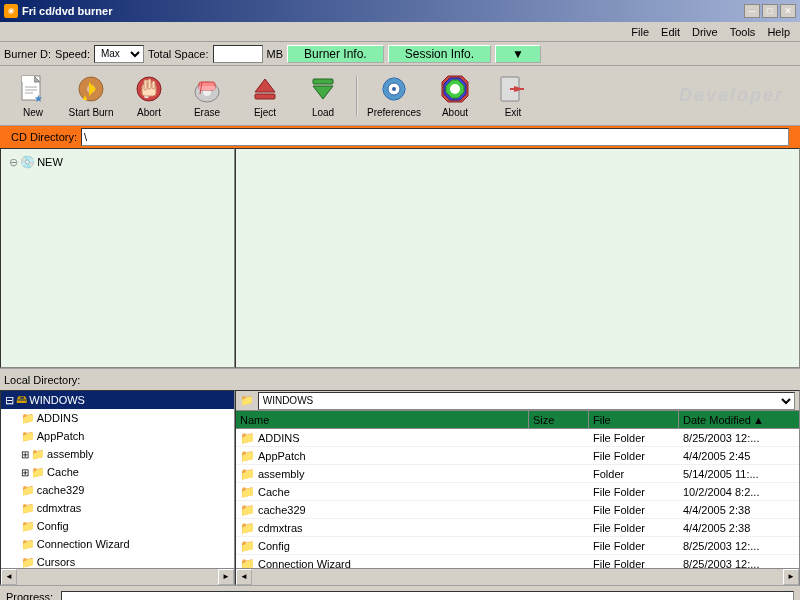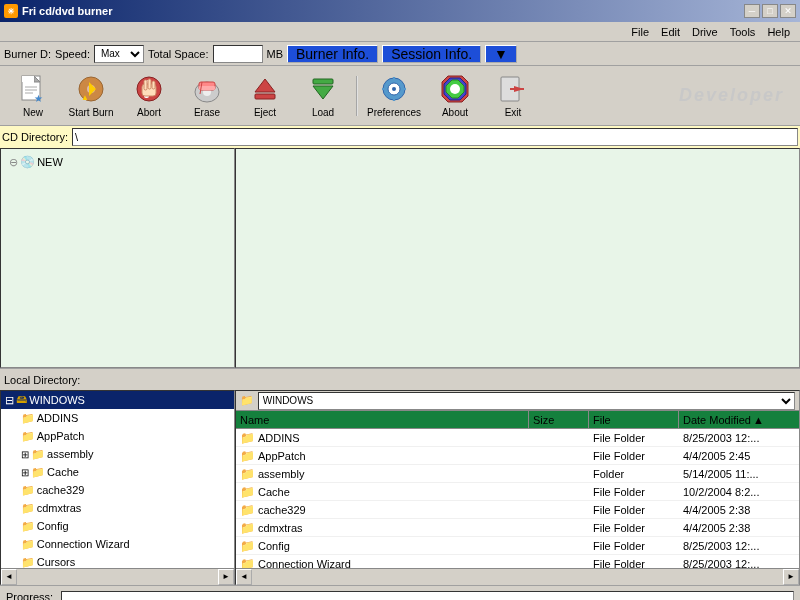--- a/index.html
+++ b/index.html
@@ -45,24 +45,24 @@
     }
     .burner-select {
       height: 18px;
       font-size: 10px;
       border: 1px inset #888;
       background: white;
       padding: 0 2px;
     }
     .burner-btn {
       height: 18px;
-      font-size: 14px;
-      background: #1d4ed8;
+      font-size: 12px;
+      background: #86efac;
       border: 1px outset #fff;
-      padding: 0 8px;
+      padding: 0 16px;
       cursor: pointer;
     }
 
     
     .toolbar {
       background: #d4d0c8;
       height: 60px;
       display: flex;
       align-items: center;
       padding: 4px 6px;
@@ -94,25 +94,25 @@
       padding-right: 10px;
       font-size: 16px;
       color: #c0c0c0;
       font-style: italic;
       font-weight: bold;
       letter-spacing: 2px;
     }
 
     
     .cd-directory-bar {
-      background: #fef9c3;
+      background: #f97316;
       height: 22px;
       display: flex;
       align-items: center;
-      padding: 0 2px;
+      padding: 0 11px;
       gap: 4px;
       font-size: 11px;
     }
     .cd-dir-input {
       flex: 1;
       height: 18px;
       border: 1px inset #888;
       background: white;
       padding: 0 2px;
       font-size: 11px;

